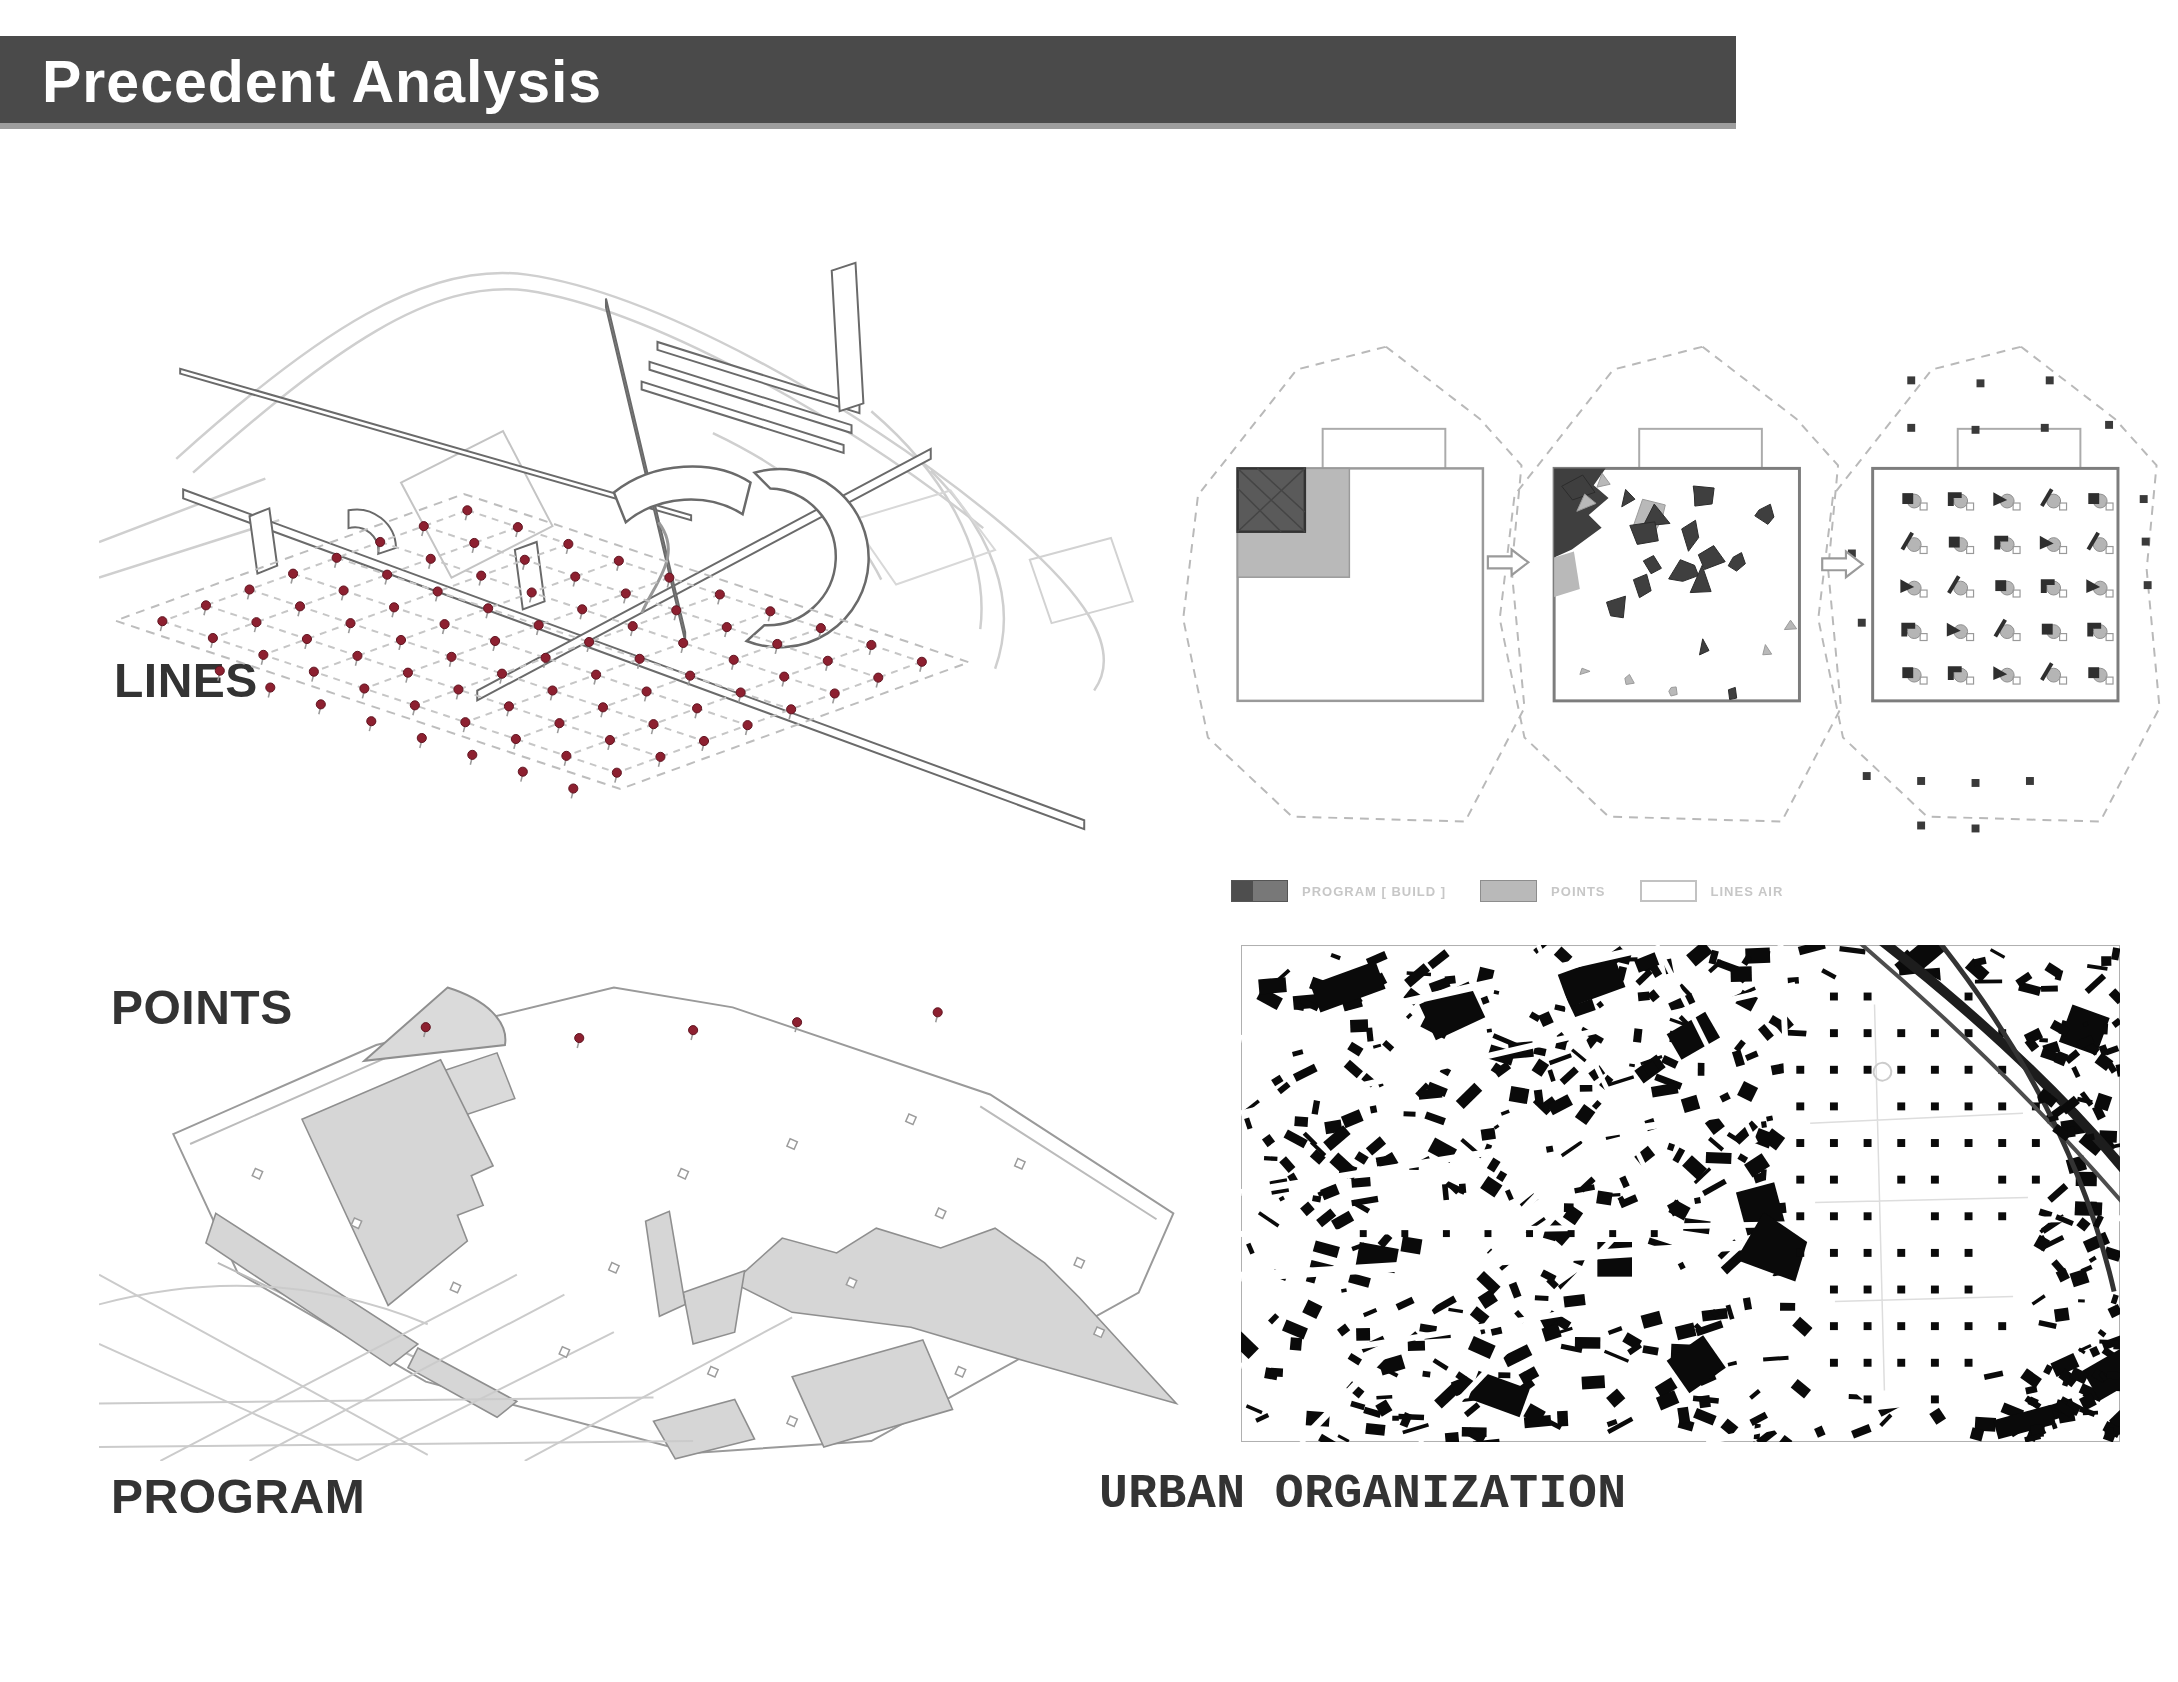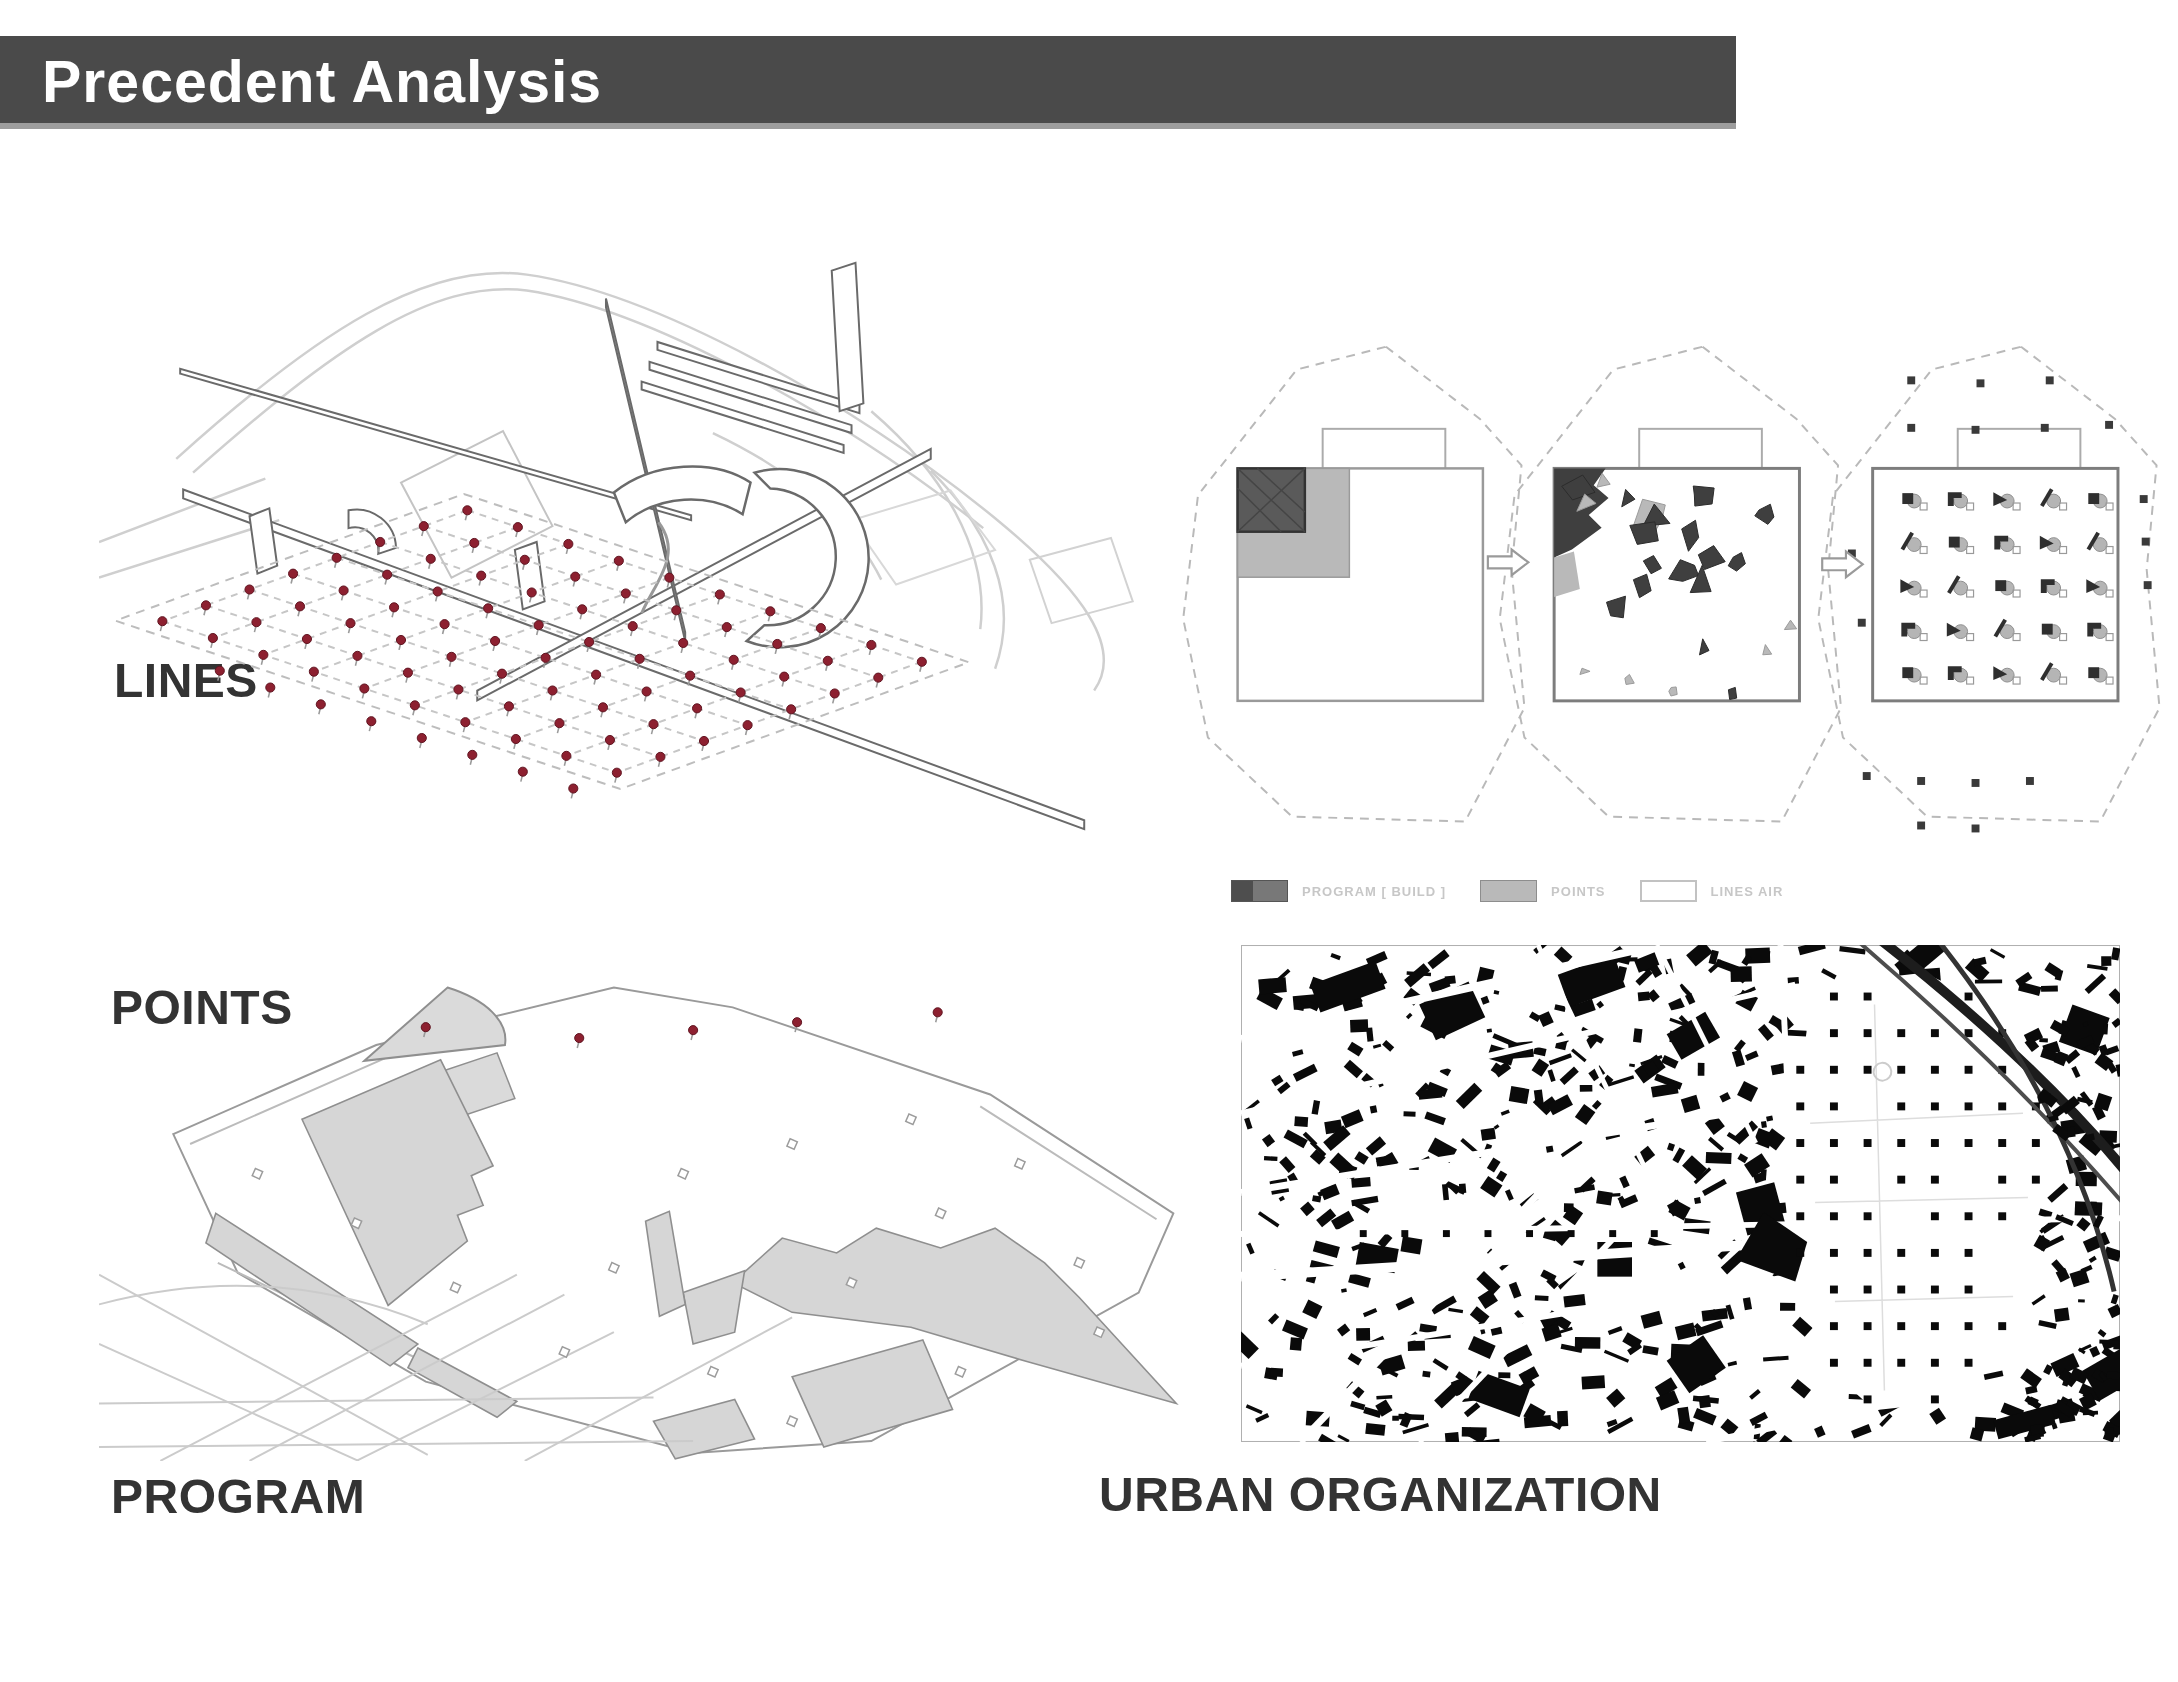--- a/index.html
+++ b/index.html
@@ -15,21 +15,21 @@
     margin:0;padding:12px 0 0 42px;color:#ffffff;font-size:59px;
     font-weight:bold;letter-spacing:1px;
   }
   .sec-label{
     position:absolute;color:#333333;font-weight:bold;font-size:48px;
     letter-spacing:0.5px;white-space:nowrap;
   }
   #lbl-lines{left:114px;top:653px;}
   #lbl-points{left:111px;top:980px;}
   #lbl-surfaces{left:111px;top:1469px;}
-  #lbl-urban{left:1099px;top:1467px;}
+  #lbl-urban{left:1099px;top:1467px;font-family:Liberation Mono, monospace;}
   .fig{position:absolute;}
   #fig-left{left:99px;top:223px;width:1109px;height:1238px;}
   #fig-diagrams{left:1153px;top:322px;width:1010px;height:549px;}
   #fig-map{left:1241px;top:945px;width:879px;height:497px;background:#ffffff;}
   .legend{
     position:absolute;left:1231px;top:880px;display:flex;align-items:flex-start;
   }
   .legend-item{display:flex;align-items:center;margin-right:34px;}
   .legend-swatch{width:57px;height:22px;margin-right:14px;box-sizing:border-box;}
   .sw-program{background:linear-gradient(90deg,#4e4e4e 0 38%,#787878 38%);border:1px solid #555555;}

